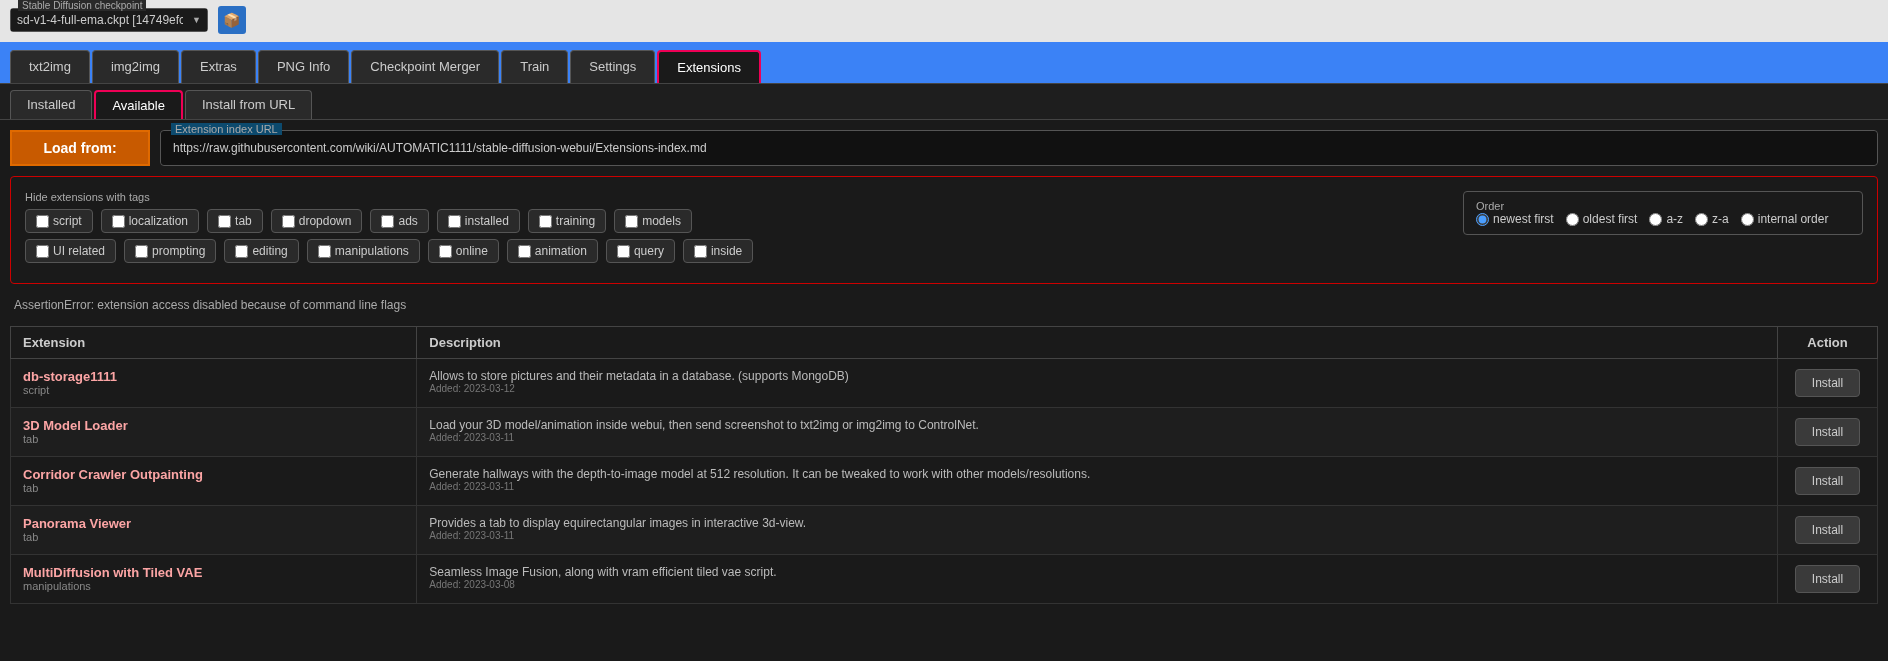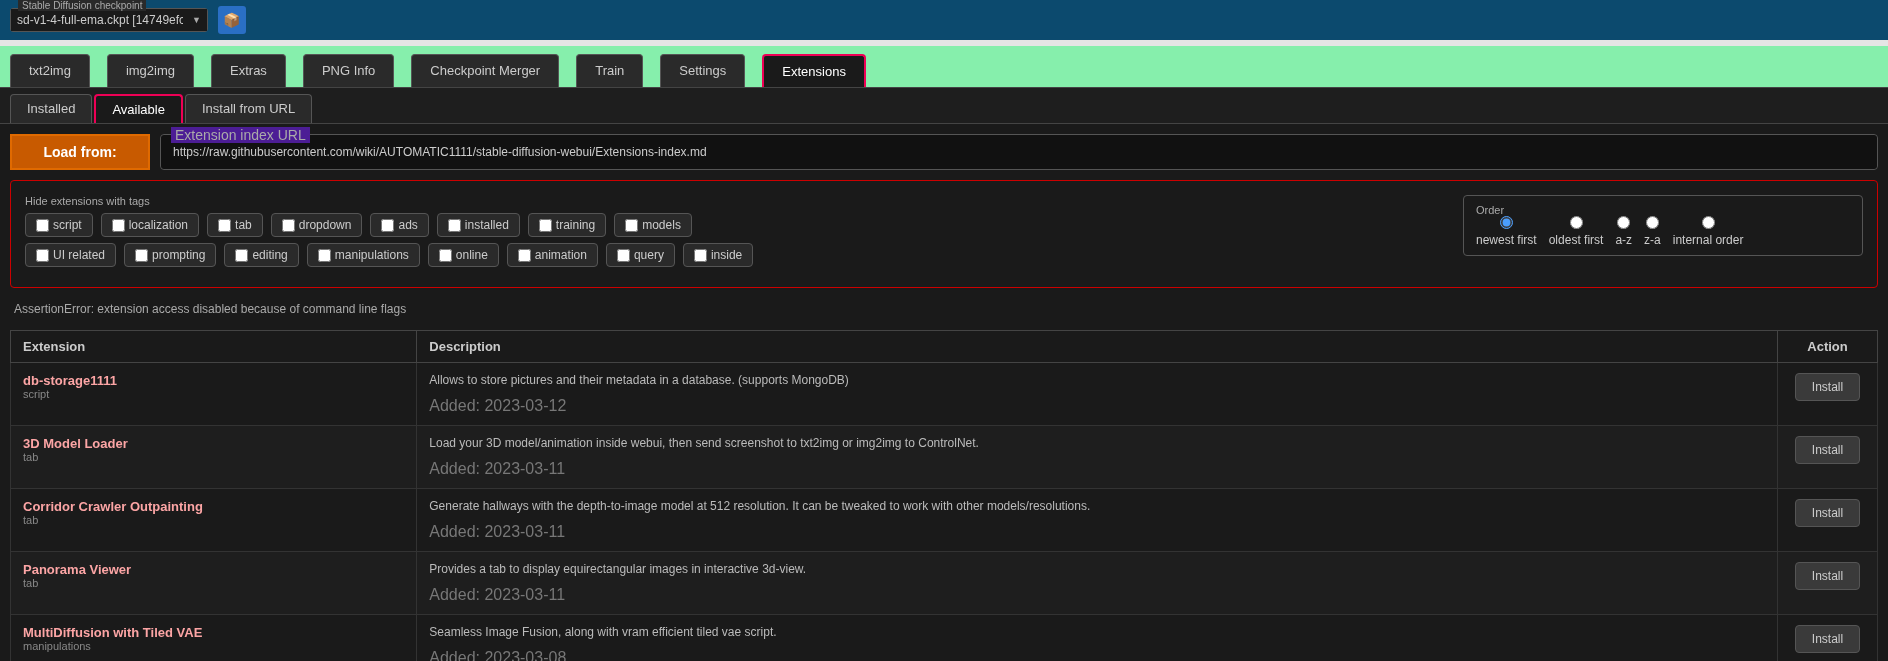--- a/index.html
+++ b/index.html
@@ -6,26 +6,26 @@
     body {
       background: #1a1a1a;
       color: #ccc;
       font-family: 'Segoe UI', Arial, sans-serif;
       font-size: 13px;
       min-width: 1888px;
     }
 
     
     .top-bar {
-      background: #0c4a6e;
+      background: #e5e5e5;
       padding: 6px 10px;
       display: flex;
       align-items: center;
       gap: 10px;
-      border-bottom: 6px solid #e5e5e5;
+      border-bottom: 2px solid #e5e5e5;
     }
     .checkpoint-select {
       background: #1a1a1a;
       color: #ccc;
       border: none;
       padding: 4px 24px 4px 6px;
       font-size: 12px;
       width: 196px;
       cursor: pointer;
       appearance: none;
@@ -55,25 +55,25 @@
       cursor: pointer;
       display: flex;
       align-items: center;
       justify-content: center;
       color: white;
       font-size: 14px;
     }
 
     
     .main-nav {
-      background: #86efac;
+      background: #3b82f6;
       display: flex;
       padding: 8px 10px 0;
       border-bottom: 1px solid #444;
-      gap: 17px;
+      gap: 2px;
     }
     .nav-tab {
       padding: 8px 18px;
       background: #2a2a2a;
       color: #ccc;
       border: 1px solid #555;
       border-bottom: none;
       border-radius: 4px 4px 0 0;
       cursor: pointer;
       font-size: 13px;
@@ -137,23 +137,23 @@
     .url-field-wrapper {
       flex: 1;
       position: relative;
       border: 1px solid #555;
       border-radius: 4px;
     }
     .url-field-label {
       position: absolute;
       top: -8px;
       left: 10px;
-      background: #4c1d95;
+      background: #0c4a6e;
       padding: 0 4px;
-      font-size: 14px;
+      font-size: 11px;
       color: #aaa;
     }
     .url-field {
       width: 100%;
       background: #111;
       color: #ccc;
       border: none;
       padding: 10px 12px;
       font-size: 12px;
       border-radius: 4px;
@@ -216,21 +216,20 @@
       gap: 12px;
       flex-wrap: wrap;
     }
     .order-option {
       display: flex;
       align-items: center;
       gap: 4px;
       font-size: 12px;
       cursor: pointer;
       color: #ccc;
-      flex-direction: column;
     }
     .order-option input[type=radio] {
       accent-color: #4a9eff;
       cursor: pointer;
     }
 
     
     .error-msg {
       color: #aaa;
       font-size: 12px;
@@ -275,23 +274,23 @@
     }
     .ext-tag {
       font-size: 11px;
       color: #888;
     }
     .ext-desc {
       font-size: 12px;
       color: #bbb;
     }
     .ext-added {
-      font-size: 16px;
+      font-size: 10px;
       color: #777;
-      margin-top: 10px;
+      margin-top: 0;
     }
     .install-btn {
       background: #3a3a3a;
       color: #ccc;
       border: 1px solid #555;
       border-radius: 4px;
       padding: 6px 16px;
       font-size: 12px;
       cursor: pointer;
       white-space: nowrap;

